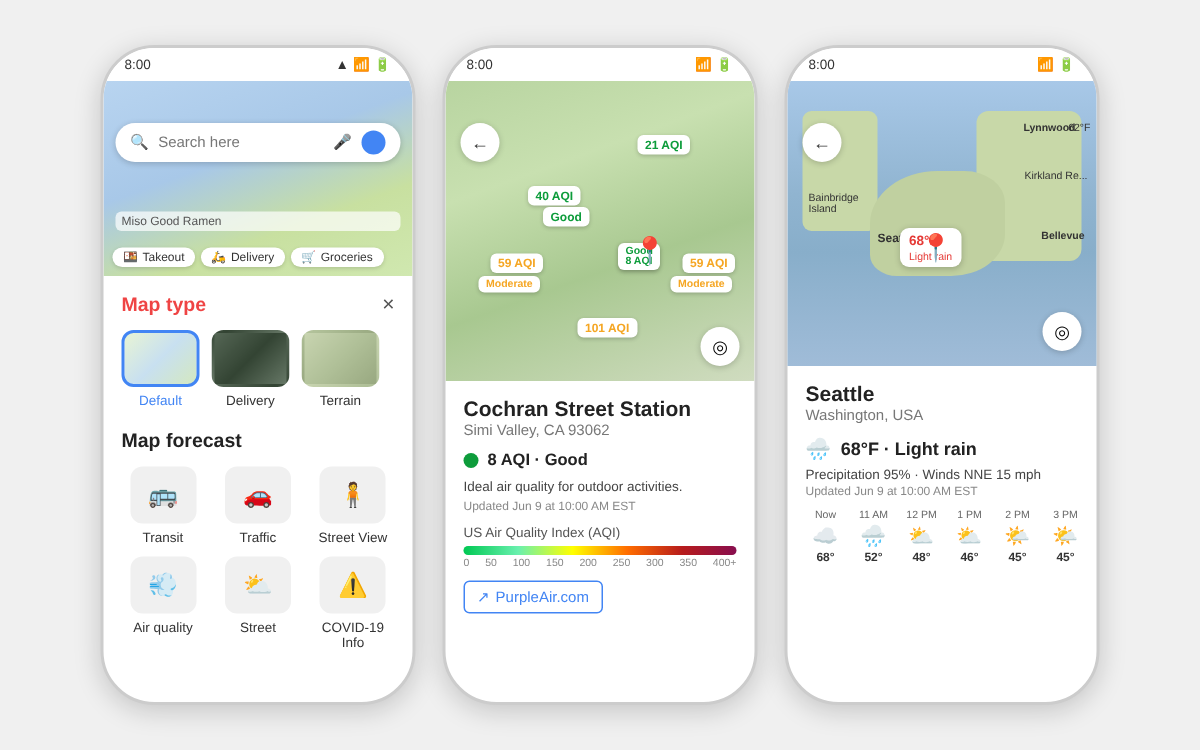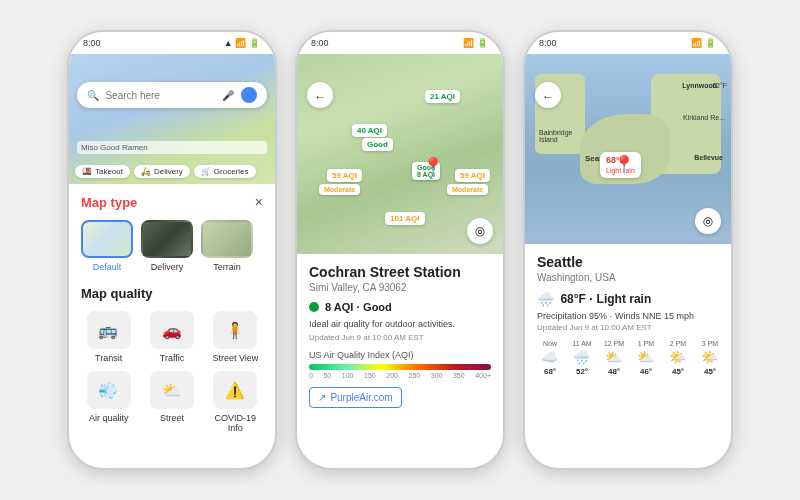--- a/index.html
+++ b/index.html
@@ -453,21 +453,21 @@
         </div>
         <div class="map-option">
           <div class="map-option-thumb thumb-satellite"></div>
           <span class="map-option-label">Delivery</span>
         </div>
         <div class="map-option">
           <div class="map-option-thumb thumb-terrain"></div>
           <span class="map-option-label">Terrain</span>
         </div>
       </div>
-      <div class="map-details-title">Map quality</div>
+      <div class="map-details-title">Map forecast</div>
       <div class="map-details-grid">
         <div class="detail-item">
           <div class="detail-icon">🚌</div>
           <span class="detail-label">Transit</span>
         </div>
         <div class="detail-item">
           <div class="detail-icon">🚗</div>
           <span class="detail-label">Traffic</span>
         </div>
         <div class="detail-item">

